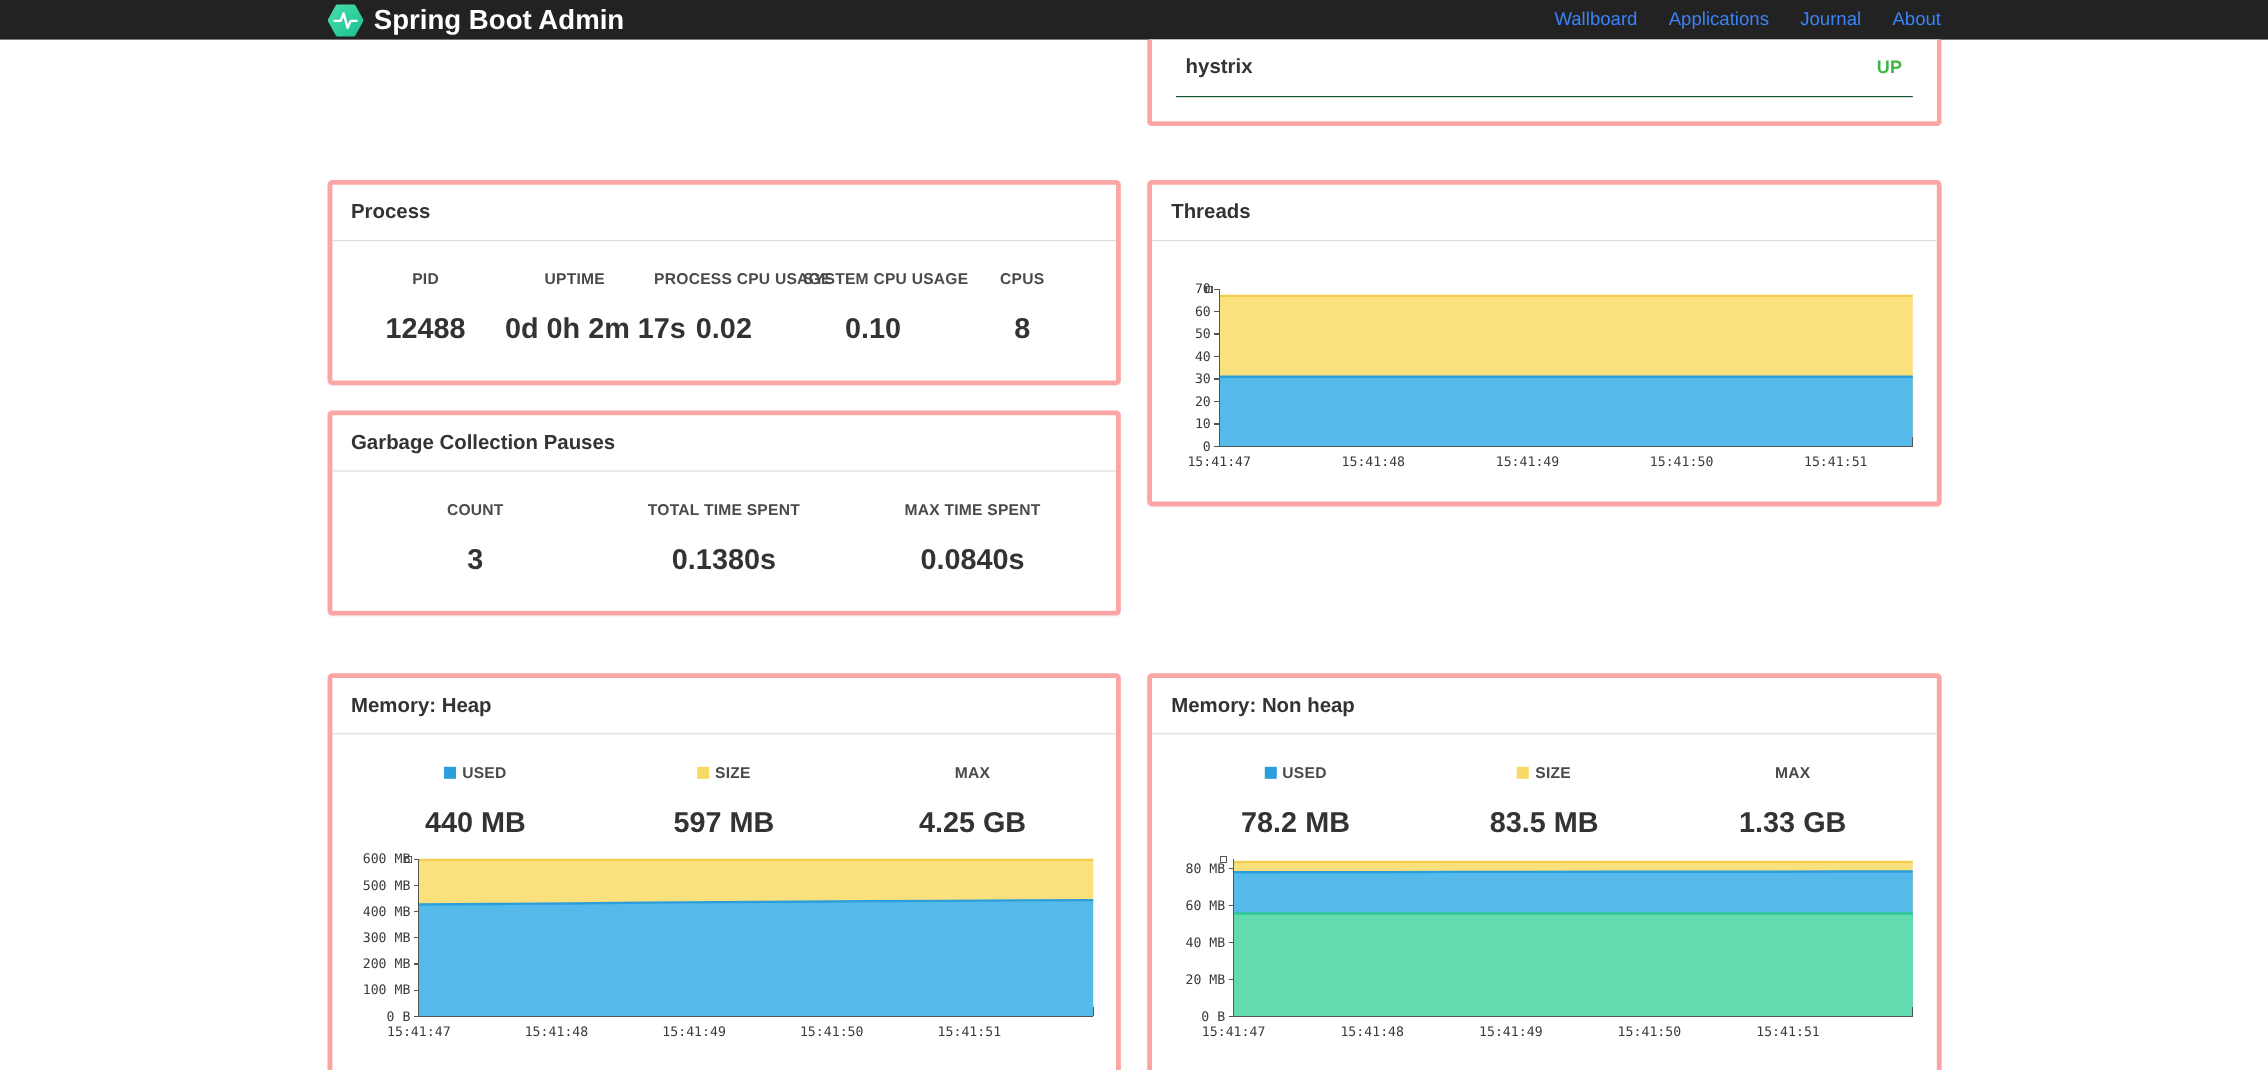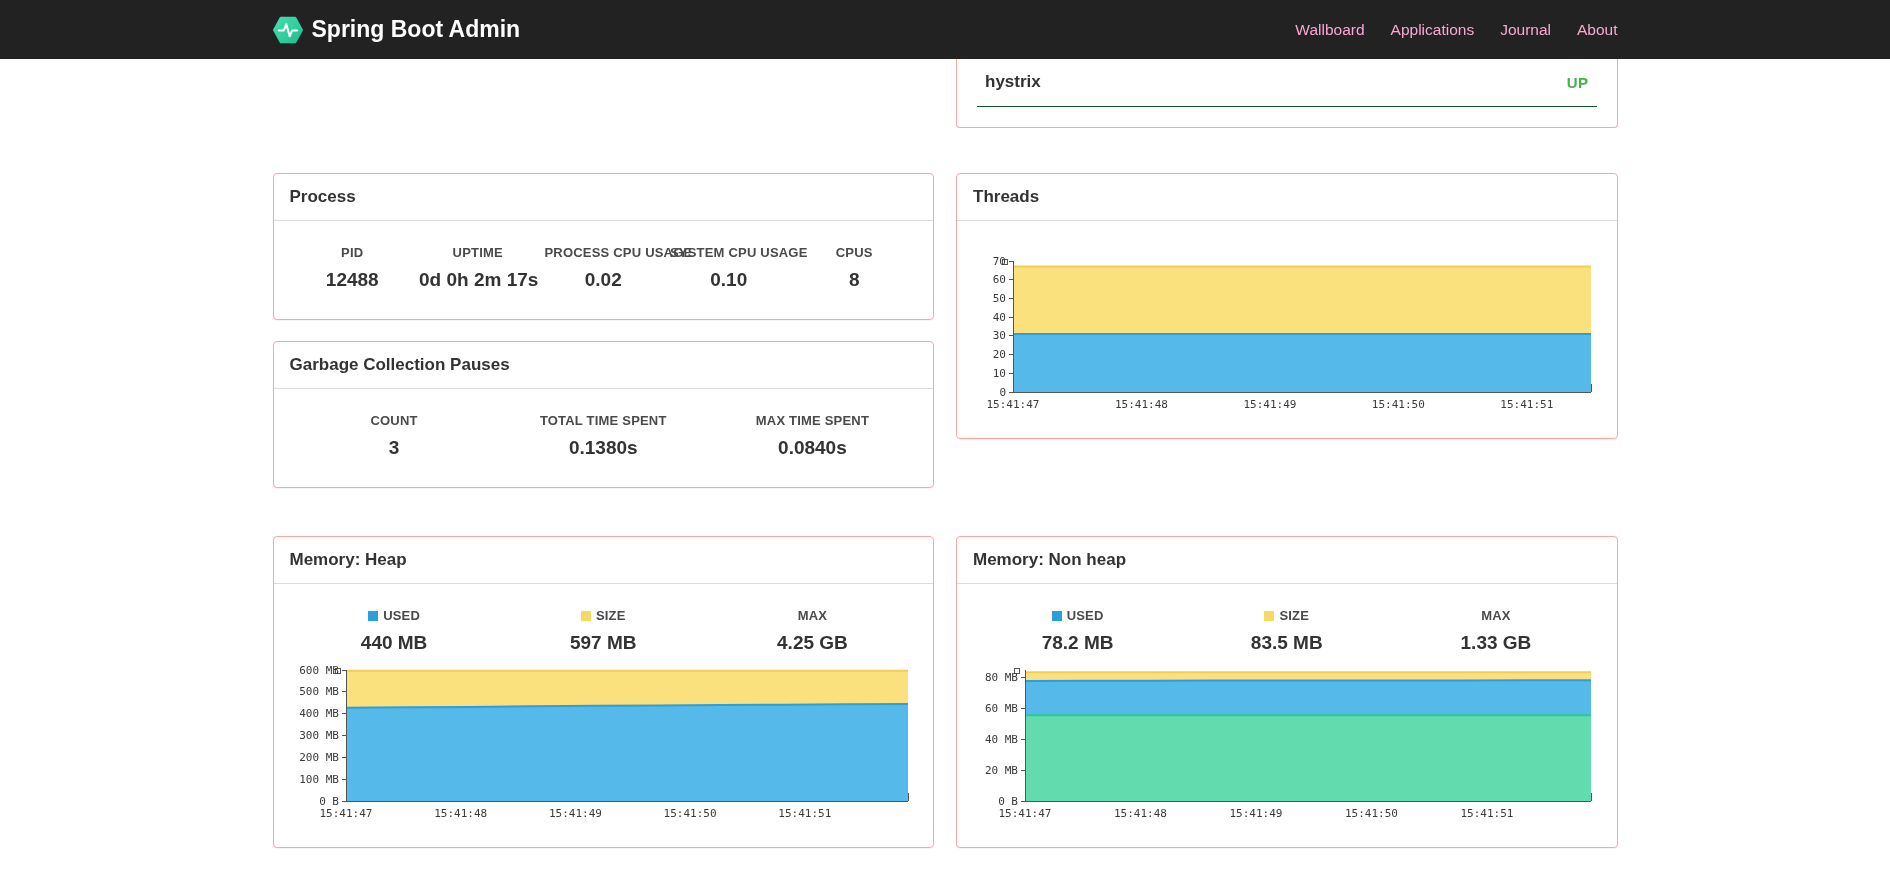--- a/index.html
+++ b/index.html
@@ -4,48 +4,48 @@
 <style>
   * { box-sizing: border-box; }
   html, body { margin: 0; padding: 0; }
   body {
     background: #fff;
     color: #333;
     font-family: "Liberation Sans", sans-serif;
     min-height: 892px;
   }
   
-  .navbar { background: #222; height: 59px; }
+  .navbar { background: #222; height: 33px; }
   .navbar-inner {
     max-width: 1375px; height: 100%; margin: 0 auto; padding: 0 15px;
     display: flex; align-items: center;
   }
   .brand {
     display: flex; align-items: center; gap: 9px;
     color: #fff; font-weight: 700; font-size: 23px;
     text-decoration: none; cursor: pointer; white-space: nowrap;
   }
   .logo svg { display: block; }
   .nav-links { margin-left: auto; display: flex; align-items: stretch; height: 100%; }
   .nav-link {
-    color: #f9a8d4; font-size: 15.5px; padding: 0 13px;
+    color: #3b82f6; font-size: 15.5px; padding: 0 13px;
     text-decoration: none; cursor: pointer;
     display: flex; align-items: center;
   }
   .nav-link:last-child { padding-right: 0; }
   
   .container { width: 1345px; margin: 0 auto; }
   main { padding-bottom: 60px; }
   .columns { display: flex; gap: 22px; align-items: flex-start; }
   .col { flex: 1; min-width: 0; }
   .row-mid { margin-top: 45px; }
   .row-bottom { margin-top: 48px; }
   
   .panel {
-    background: #fff; border: 1px solid #fca5a5; border-radius: 4px;
+    background: #fff; border: 4px solid #fca5a5; border-radius: 4px;
     box-shadow: 0 1px 1px rgba(0,0,0,.04);
   }
   .panel-gap { margin-top: 21px; }
   .panel-heading { padding: 13px 16px; border-bottom: 1px solid #ddd; }
   .panel-title { margin: 0; font-size: 17px; font-weight: 700; color: #333; }
   .panel-body { padding: 24px 16px 28px; }
   .panel-body.with-chart { padding: 24px 16px 20px; }
   
   .panel.partial {
     border-top: none; border-radius: 0 0 4px 4px;
@@ -56,21 +56,21 @@
     display: flex; justify-content: space-between; align-items: center;
     padding: 13px 8px 14px; border-bottom: 1px solid #14532d;
     cursor: pointer;
   }
   .app-name { font-weight: 700; font-size: 17px; color: #333; }
   .app-status { font-weight: 700; font-size: 15px; letter-spacing: .4px; text-align: right; }
   
   .stat-row { display: flex; justify-content: space-around; font-weight: bold; }
   .stat { flex: 1; text-align: center; white-space: nowrap; padding: 0 4px; min-width: 0; }
   .stat-label { font-size: 13px; color: #4a4a4a; letter-spacing: .2px; }
-  .stat-value { font-size: 19px; color: #333; margin-top: 9px; }
+  .stat-value { font-size: 24px; color: #333; margin-top: 21px; }
   .swatch { display: inline-block; width: 10px; height: 10px; margin-right: 5px; vertical-align: -1px; }
   
   .chart { margin-top: 8px; line-height: 0; }
   .chart text { font-family: "DejaVu Sans Mono", monospace; font-size: 11px; fill: #3a3a3a; }
 </style>
 </head>
 <body>
 
 <nav class="navbar">
   <div class="navbar-inner">

